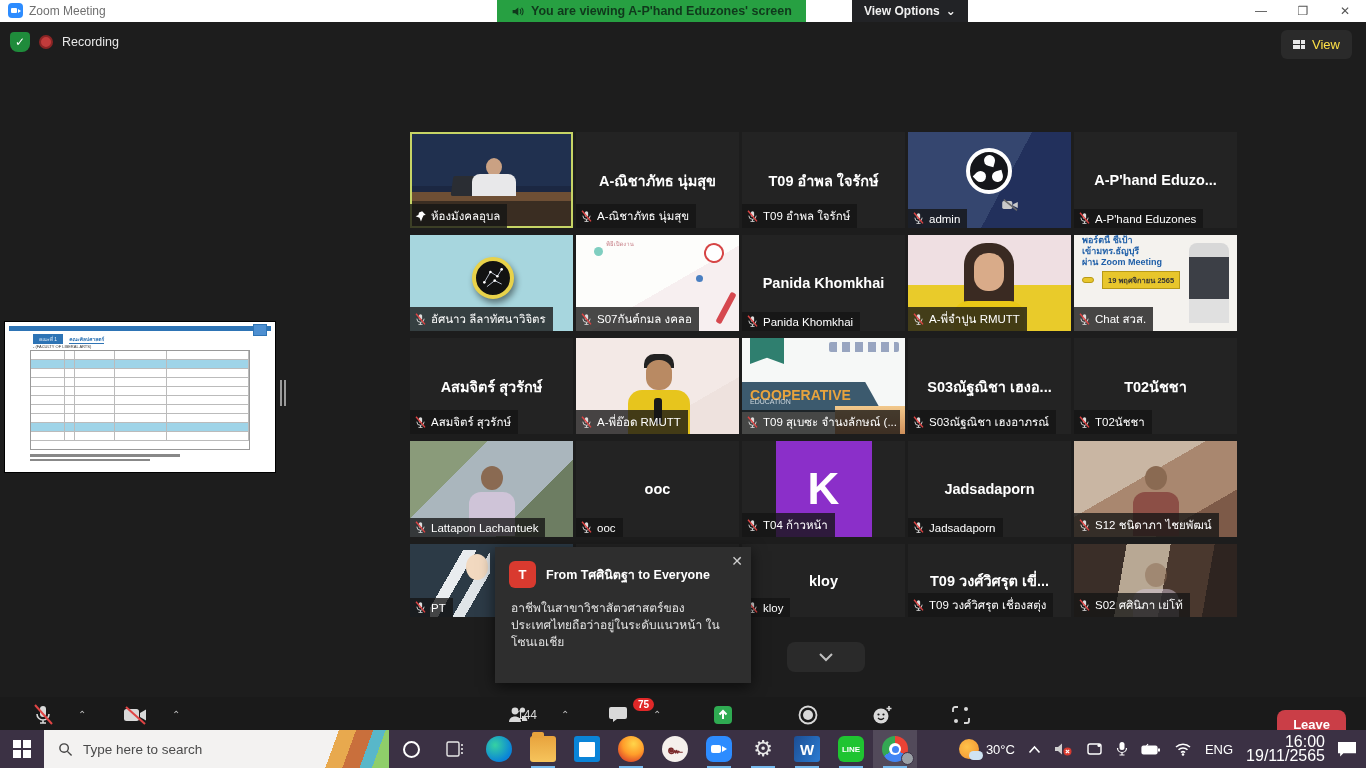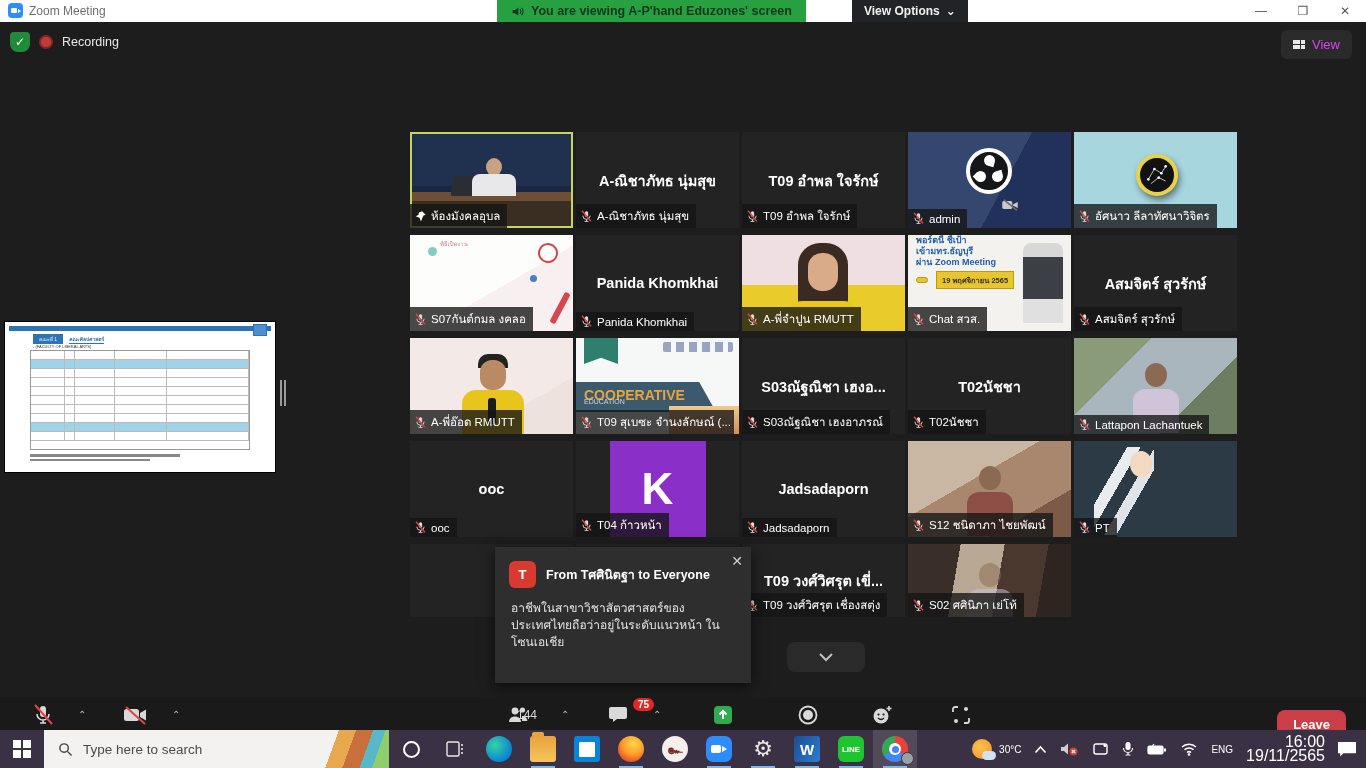--- a/index.html
+++ b/index.html
@@ -17,21 +17,21 @@
   .tb-viewopts { position:absolute; left:852px; top:0; height:22px; background:#222326; color:#f0f0f0; display:flex; align-items:center; gap:6px; padding:0 12px; font-size:12px; font-weight:bold; z-index:42; }
   .winctl { position:absolute; right:0; top:0; height:22px; display:flex; z-index:41; }
   .winctl div { width:42px; height:22px; display:flex; align-items:center; justify-content:center; color:#555; font-size:12px; }
 
   
   .meeting { position:absolute; left:0; top:22px; width:1366px; height:708px; background:#1d1d1d; }
   .rec-wrap { position:absolute; left:10px; top:10px; display:flex; align-items:center; gap:9px; }
   .shield { width:20px; height:20px; background:#1f8b3b; border-radius:4px 4px 8px 8px; display:flex; align-items:center; justify-content:center; color:#fff; font-size:12px; font-weight:bold; }
   .recdot { width:14px; height:14px; border-radius:50%; background:#c23b3b; border:2px solid #8a2525; }
   .rec-label { color:#e8e8e8; font-size:12.5px; }
-  .view-btn { position:absolute; right:14px; top:8px; background:#2a2a2a; border-radius:6px; color:#d946ef; font-size:13px; display:flex; align-items:center; gap:7px; padding:7px 12px; }
+  .view-btn { position:absolute; right:14px; top:8px; background:#2a2a2a; border-radius:6px; color:#fde047; font-size:13px; display:flex; align-items:center; gap:7px; padding:7px 12px; }
   .vb-icon { display:inline-grid; grid-template-columns:7px 4px; gap:1.5px; }
   .vb-icon i { background:#e8e8e8; height:3.5px; display:block; }
 
   
   .shared-doc { position:absolute; left:5px; top:300px; width:270px; height:150px; background:#fff; box-shadow:0 0 0 1px #000; }
   .doc-topbar { position:absolute; left:4px; top:4px; right:4px; height:5px; background:#2e74b5; }
   .doc-tab { position:absolute; right:8px; top:2px; width:14px; height:12px; background:#4d8fd1; border:1px solid #2e74b5; }
   .doc-head { position:absolute; left:28px; top:12px; display:flex; gap:6px; align-items:center; }
   .doc-chip { background:#2e74b5; color:#eaf2fb; font-size:5px; padding:1px 6px; }
   .doc-title { color:#2e74b5; font-size:5px; font-weight:bold; border-bottom:1px solid #2e74b5; }
@@ -154,21 +154,21 @@
   .zoomapp::before { content:""; position:absolute; left:5px; top:9px; width:10px; height:8px; background:#fff; border-radius:2px; }
   .zoomapp::after { content:""; position:absolute; left:16px; top:10px; border-left:5px solid #fff; border-top:3px solid transparent; border-bottom:3px solid transparent; }
   .gear { color:#e8e8e8; font-size:22px; }
   .word { background:linear-gradient(120deg,#1c4e93,#2b7cd3); border-radius:3px; color:#fff; font-size:15px; }
   .lineapp { background:#1fc431; border-radius:6px; color:#fff; font-size:8px; }
   .chrome { border-radius:50%; background:conic-gradient(#ea4335 0 33%,#4285f4 33% 66%,#34a853 66%); position:relative; }
   .chrome::before { content:""; position:absolute; left:7px; top:7px; width:12px; height:12px; border-radius:50%; background:#fff; }
   .chrome::after { content:""; position:absolute; left:9.5px; top:9.5px; width:7px; height:7px; border-radius:50%; background:#4285f4; }
   .profile-badge { position:absolute; right:3px; bottom:3px; width:13px; height:13px; border-radius:50%; background:#9aa0a6; border:1px solid #3b3144; }
   .tray { display:flex; align-items:center; gap:13px; margin-left:auto; padding-right:10px; color:#fff; }
-  .tray .txt { font-size:10px; }
+  .tray .txt { font-size:13px; }
   .weather { display:flex; align-items:center; gap:7px; }
   .sun { width:20px; height:20px; border-radius:50%; background:radial-gradient(circle at 40% 40%,#ffc24a,#f09030); position:relative; }
   .sun::after { content:""; position:absolute; right:-4px; bottom:-1px; width:14px; height:9px; border-radius:6px; background:#cfe3f2; }
   .clock { text-align:right; font-size:16px; line-height:14px; }
   .noti { width:18px; height:15px; background:#fff; clip-path:polygon(0 0,100% 0,100% 78%,30% 78%,12% 100%,12% 78%,0 78%); }
   .traysvg { display:flex; align-items:center; }
 </style>
 </head>
 <body>
 
@@ -346,20 +346,31 @@
           <path d="M16 8l6-3v8l-6-3z" fill="#c9c9c9"></path>
           <path d="M4 2l17 14" stroke="#6a6a6a" stroke-width="2"></path>
         </svg>
         <div class="tlabel">
           <svg viewBox="0 0 16 16">
             <rect x="6" y="1.5" width="4" height="7" rx="2" fill="#ddd"></rect>
             <path d="M3.5 7a4.5 4.5 0 0 0 9 0M8 11.5V14M5.5 14h5" stroke="#ddd" stroke-width="1.1" fill="none"></path>
             <path d="M2.5 1l11 13" stroke="#e04545" stroke-width="1.7"></path>
           </svg>
           <span>admin</span>
+        </div>
+      </div>
+      <div class="tile v-dark">
+        <div class="cname">A-P'hand  Eduzo...</div>
+        <div class="tlabel">
+          <svg viewBox="0 0 16 16">
+            <rect x="6" y="1.5" width="4" height="7" rx="2" fill="#ddd"></rect>
+            <path d="M3.5 7a4.5 4.5 0 0 0 9 0M8 11.5V14M5.5 14h5" stroke="#ddd" stroke-width="1.1" fill="none"></path>
+            <path d="M2.5 1l11 13" stroke="#e04545" stroke-width="1.7"></path>
+          </svg>
+          <span>A-P'hand Eduzones</span>
         </div>
       </div>
       <div class="tile v-logo-net">
         <div class="net-circle">
           <svg viewBox="0 0 30 30">
             <path d="M5 20L12 8l8 5 5-8M8 25l9-7 8 4" stroke="#cfd6e4" stroke-width="1" fill="none"></path>
             <circle cx="12" cy="8" r="1.5" fill="#fff"></circle>
             <circle cx="20" cy="13" r="1.5" fill="#fff"></circle>
             <circle cx="5" cy="20" r="1.5" fill="#fff"></circle>
             <circle cx="25" cy="5" r="1.5" fill="#fff"></circle>

